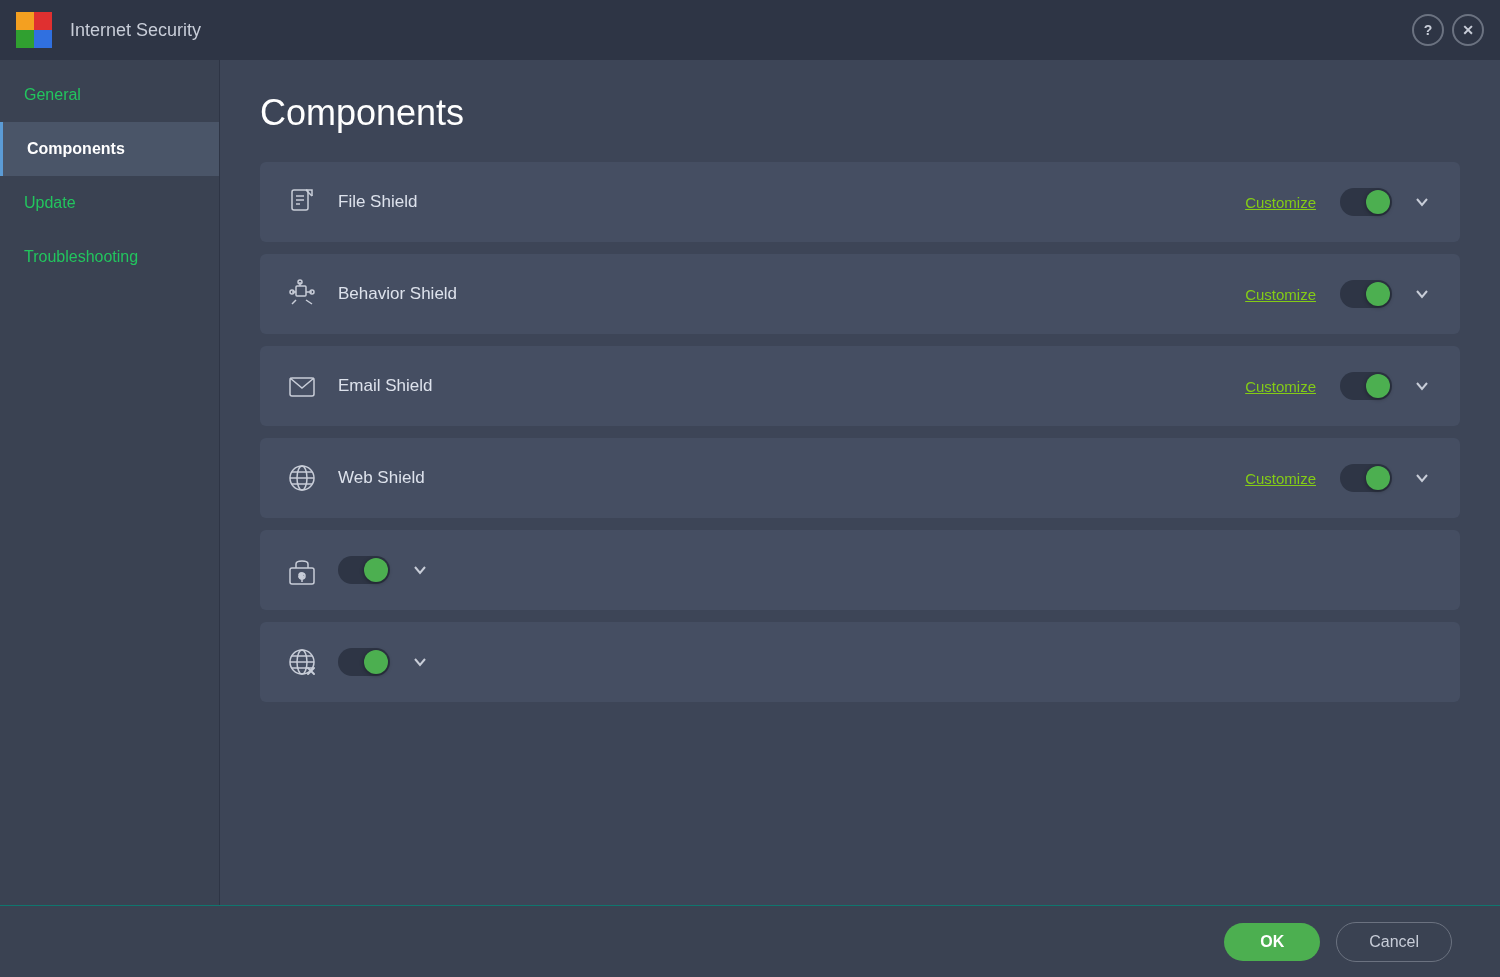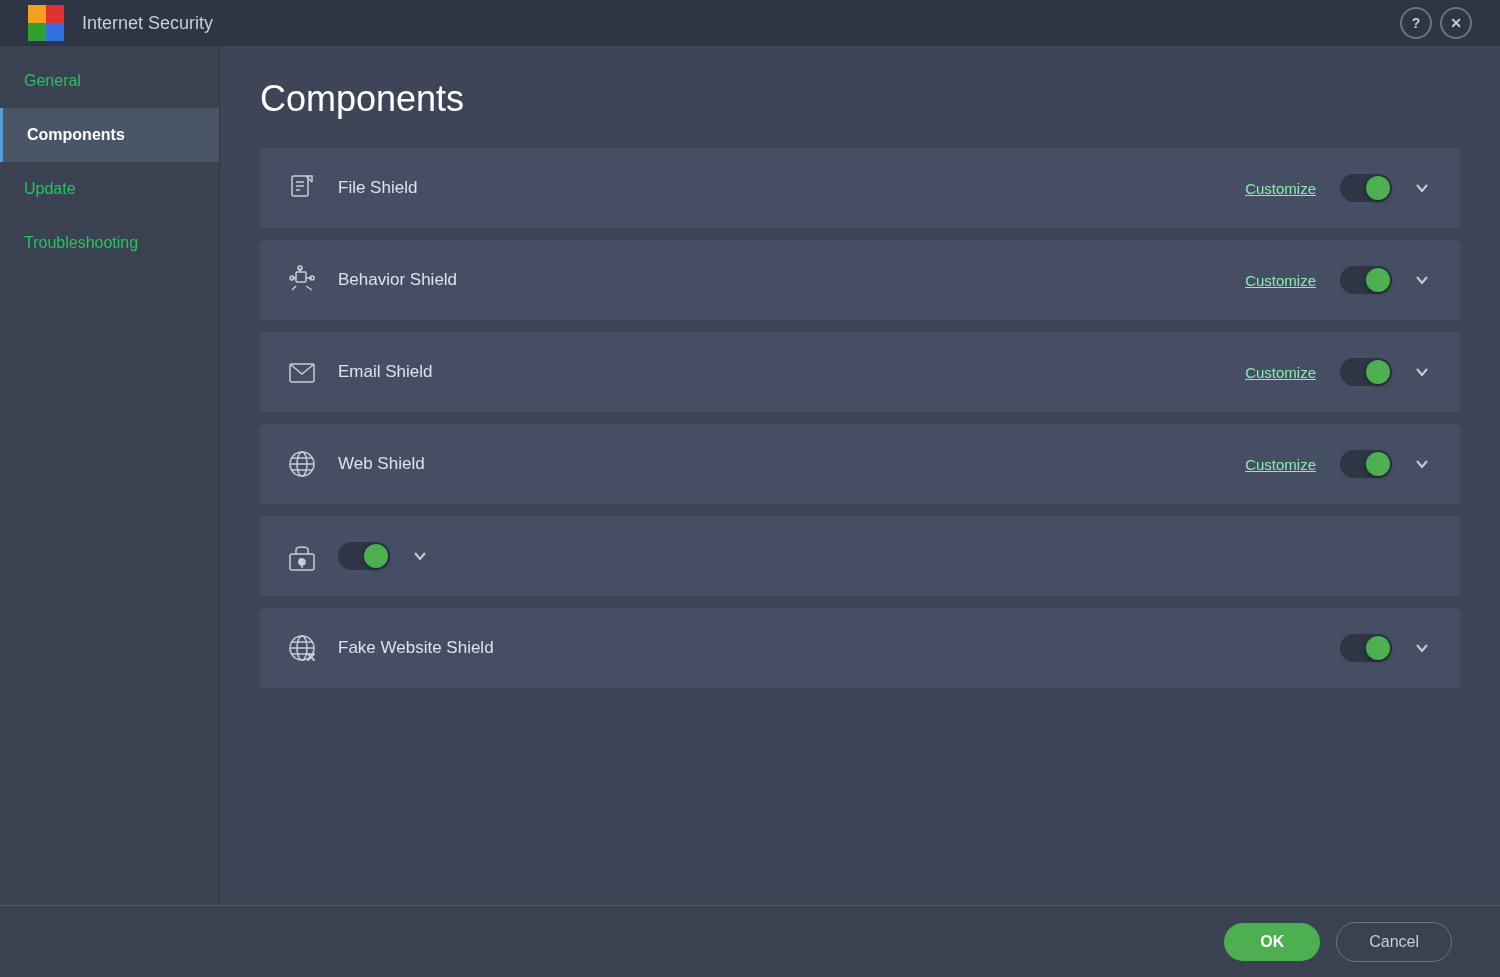--- a/index.html
+++ b/index.html
@@ -9,24 +9,24 @@
       width: 1500px;
       height: 977px;
       overflow: hidden;
       display: flex;
       flex-direction: column;
     }
 
     
     .title-bar {
       background: #2e3545;
-      height: 46px;
-      display: flex;
-      align-items: center;
-      padding: 0 28px;
+      height: 60px;
+      display: flex;
+      align-items: center;
+      padding: 0 16px;
       flex-shrink: 0;
     }
     .title-bar-logo {
       display: flex;
       align-items: center;
       gap: 10px;
     }
     .avg-logo {
       width: 36px;
       height: 36px;
@@ -129,21 +129,21 @@
       fill: none;
       stroke: #c8cdd8;
       stroke-width: 1.5;
     }
     .component-name {
       color: #dde2ec;
       font-size: 17px;
       flex: 1;
     }
     .customize-link {
-      color: #86efac;
+      color: #84cc16;
       font-size: 15px;
       text-decoration: underline;
       cursor: pointer;
       margin-right: 24px;
     }
 
     
     .toggle-switch {
       position: relative;
       width: 52px;
@@ -383,21 +383,20 @@
         <svg viewBox="0 0 32 32">
           <circle cx="16" cy="16" r="12" stroke="#c8cdd8" stroke-width="1.5" fill="none"></circle>
           <ellipse cx="16" cy="16" rx="5" ry="12" stroke="#c8cdd8" stroke-width="1.5" fill="none"></ellipse>
           <line x1="4" y1="16" x2="28" y2="16" stroke="#c8cdd8" stroke-width="1.5"></line>
           <line x1="6" y1="10" x2="26" y2="10" stroke="#c8cdd8" stroke-width="1.5"></line>
           <line x1="6" y1="22" x2="26" y2="22" stroke="#c8cdd8" stroke-width="1.5"></line>
           <line x1="22" y1="22" x2="28" y2="28" stroke="#c8cdd8" stroke-width="2" stroke-linecap="round"></line>
           <line x1="28" y1="22" x2="22" y2="28" stroke="#c8cdd8" stroke-width="2" stroke-linecap="round"></line>
         </svg>
       </div>
-      <span class="component-name">Fake Website Shield</span>
       <label class="toggle-switch">
         <div class="toggle-track">
             <div class="toggle-thumb"></div>
           </div>
       </label>
       <div class="chevron-btn">
         <svg viewBox="0 0 18 18">
             <polyline points="4,6 9,12 14,6"></polyline>
           </svg>
       </div>

